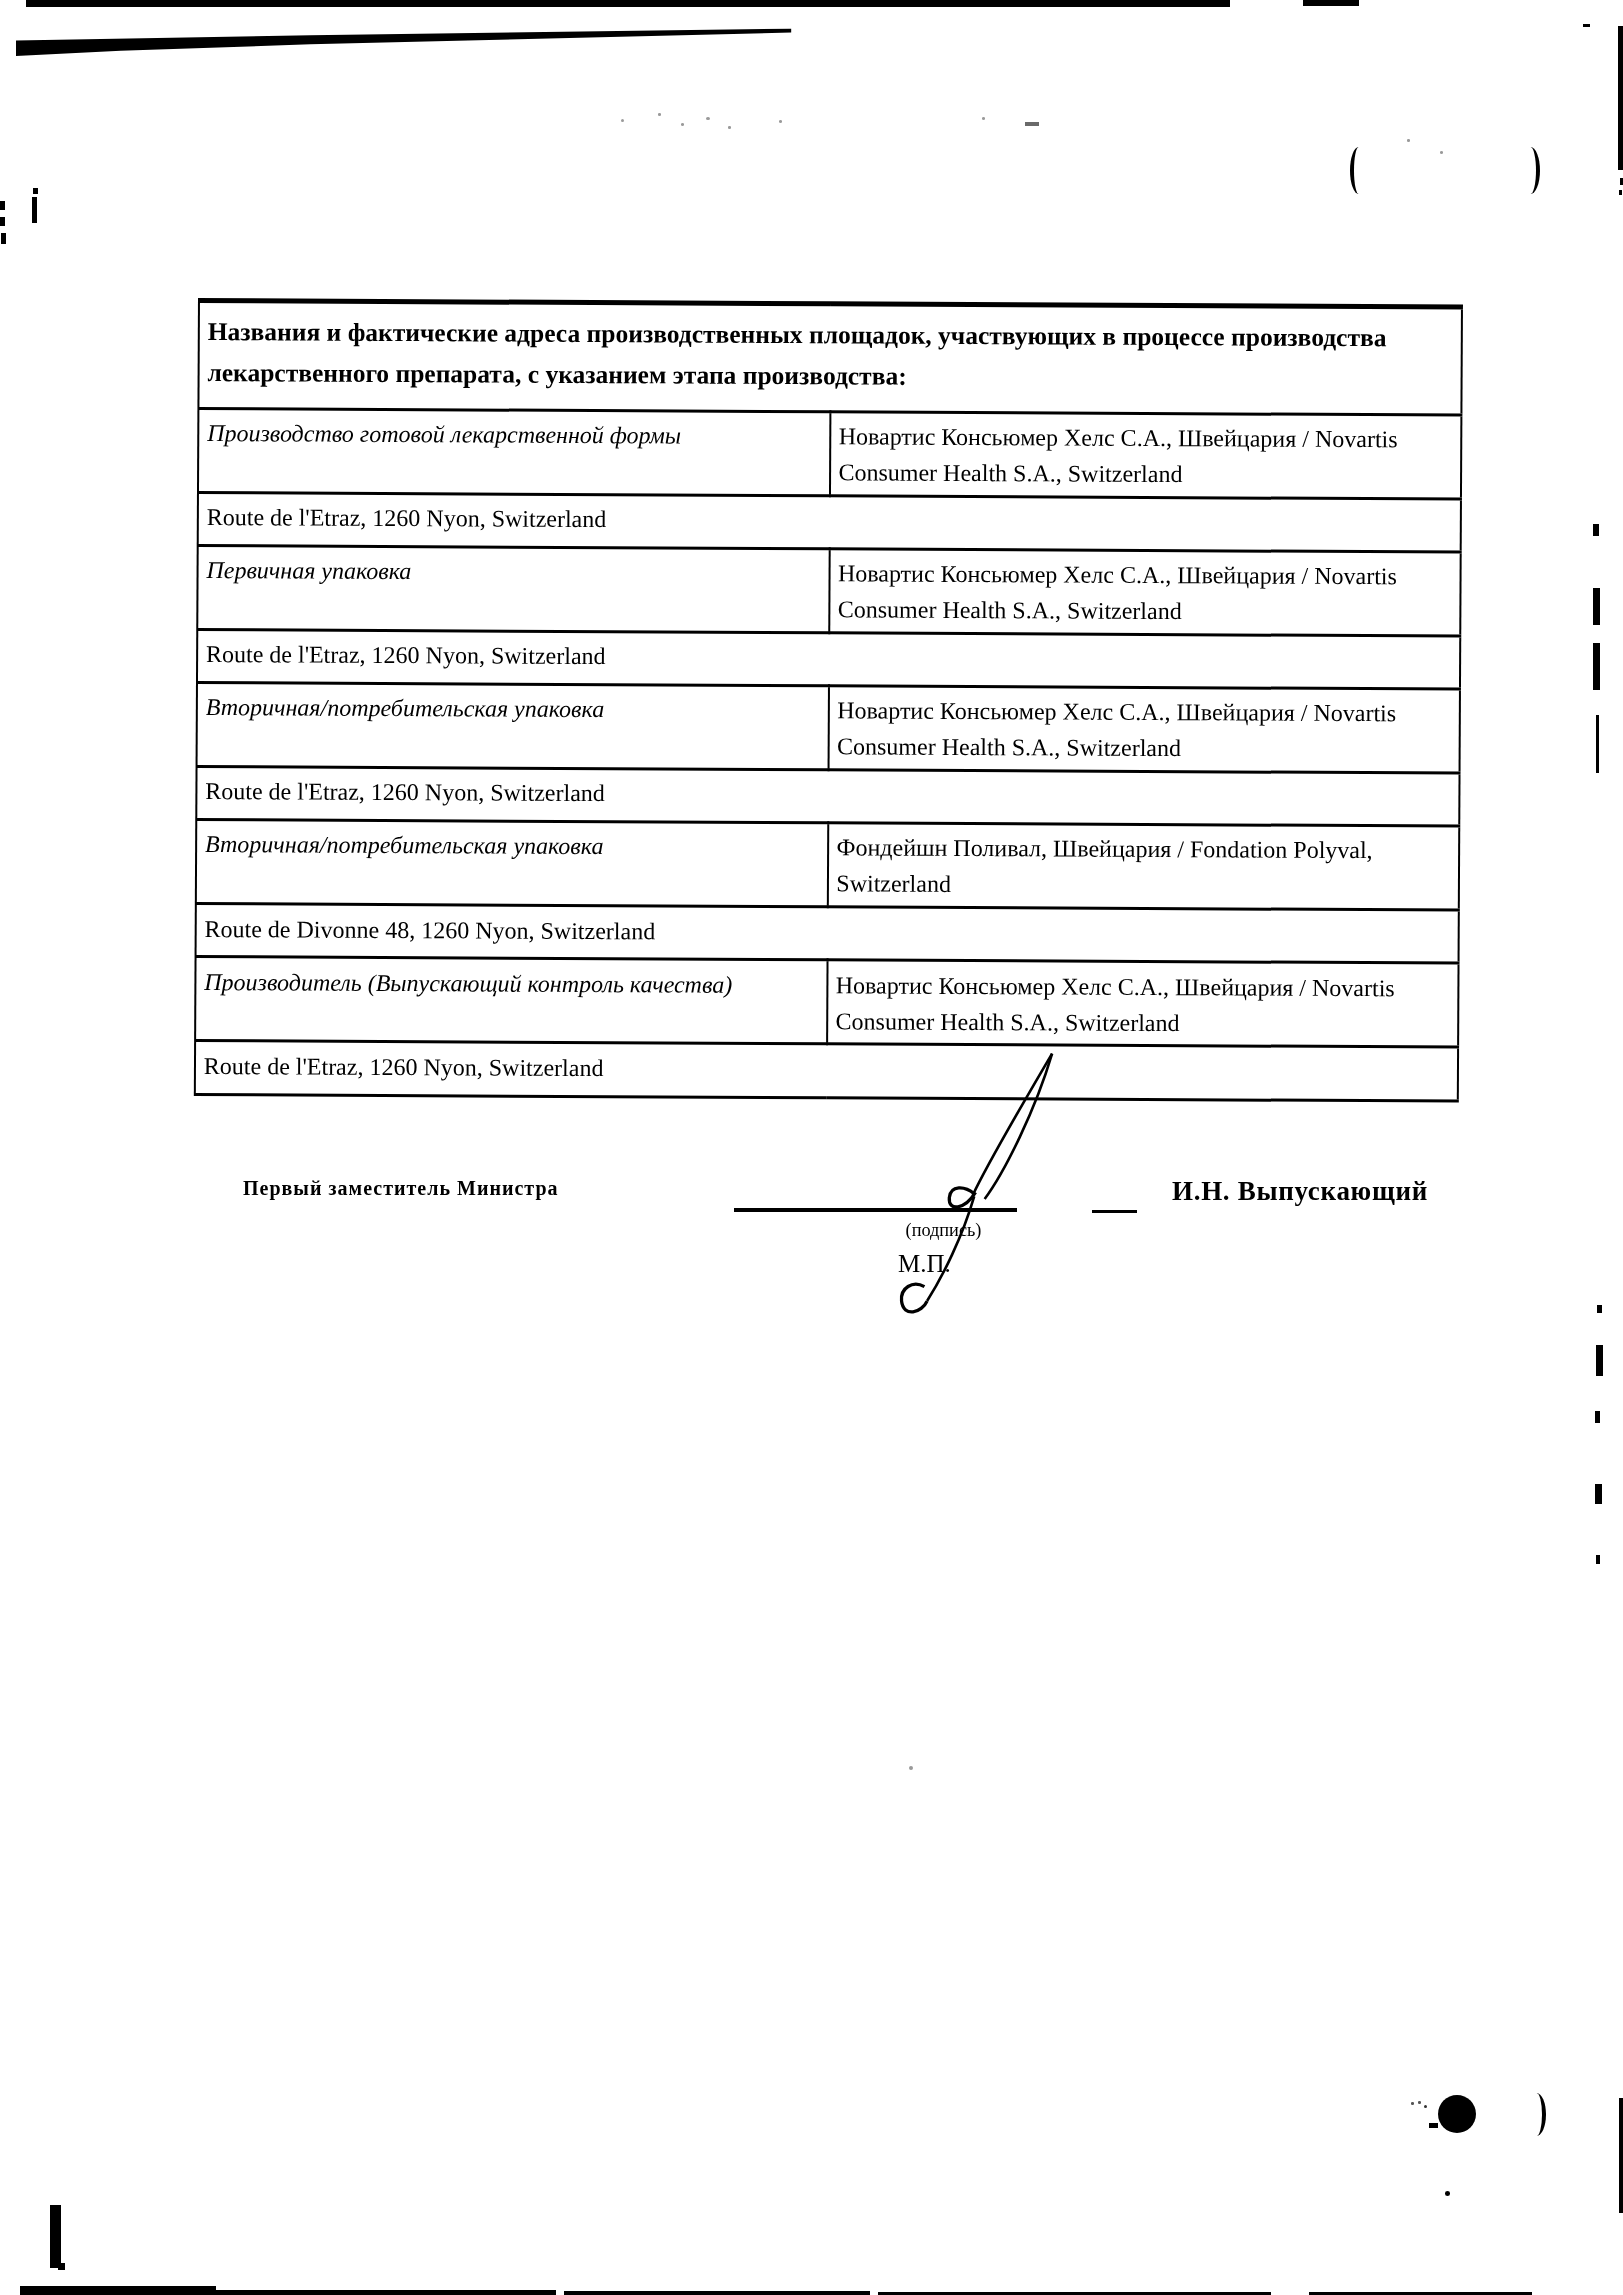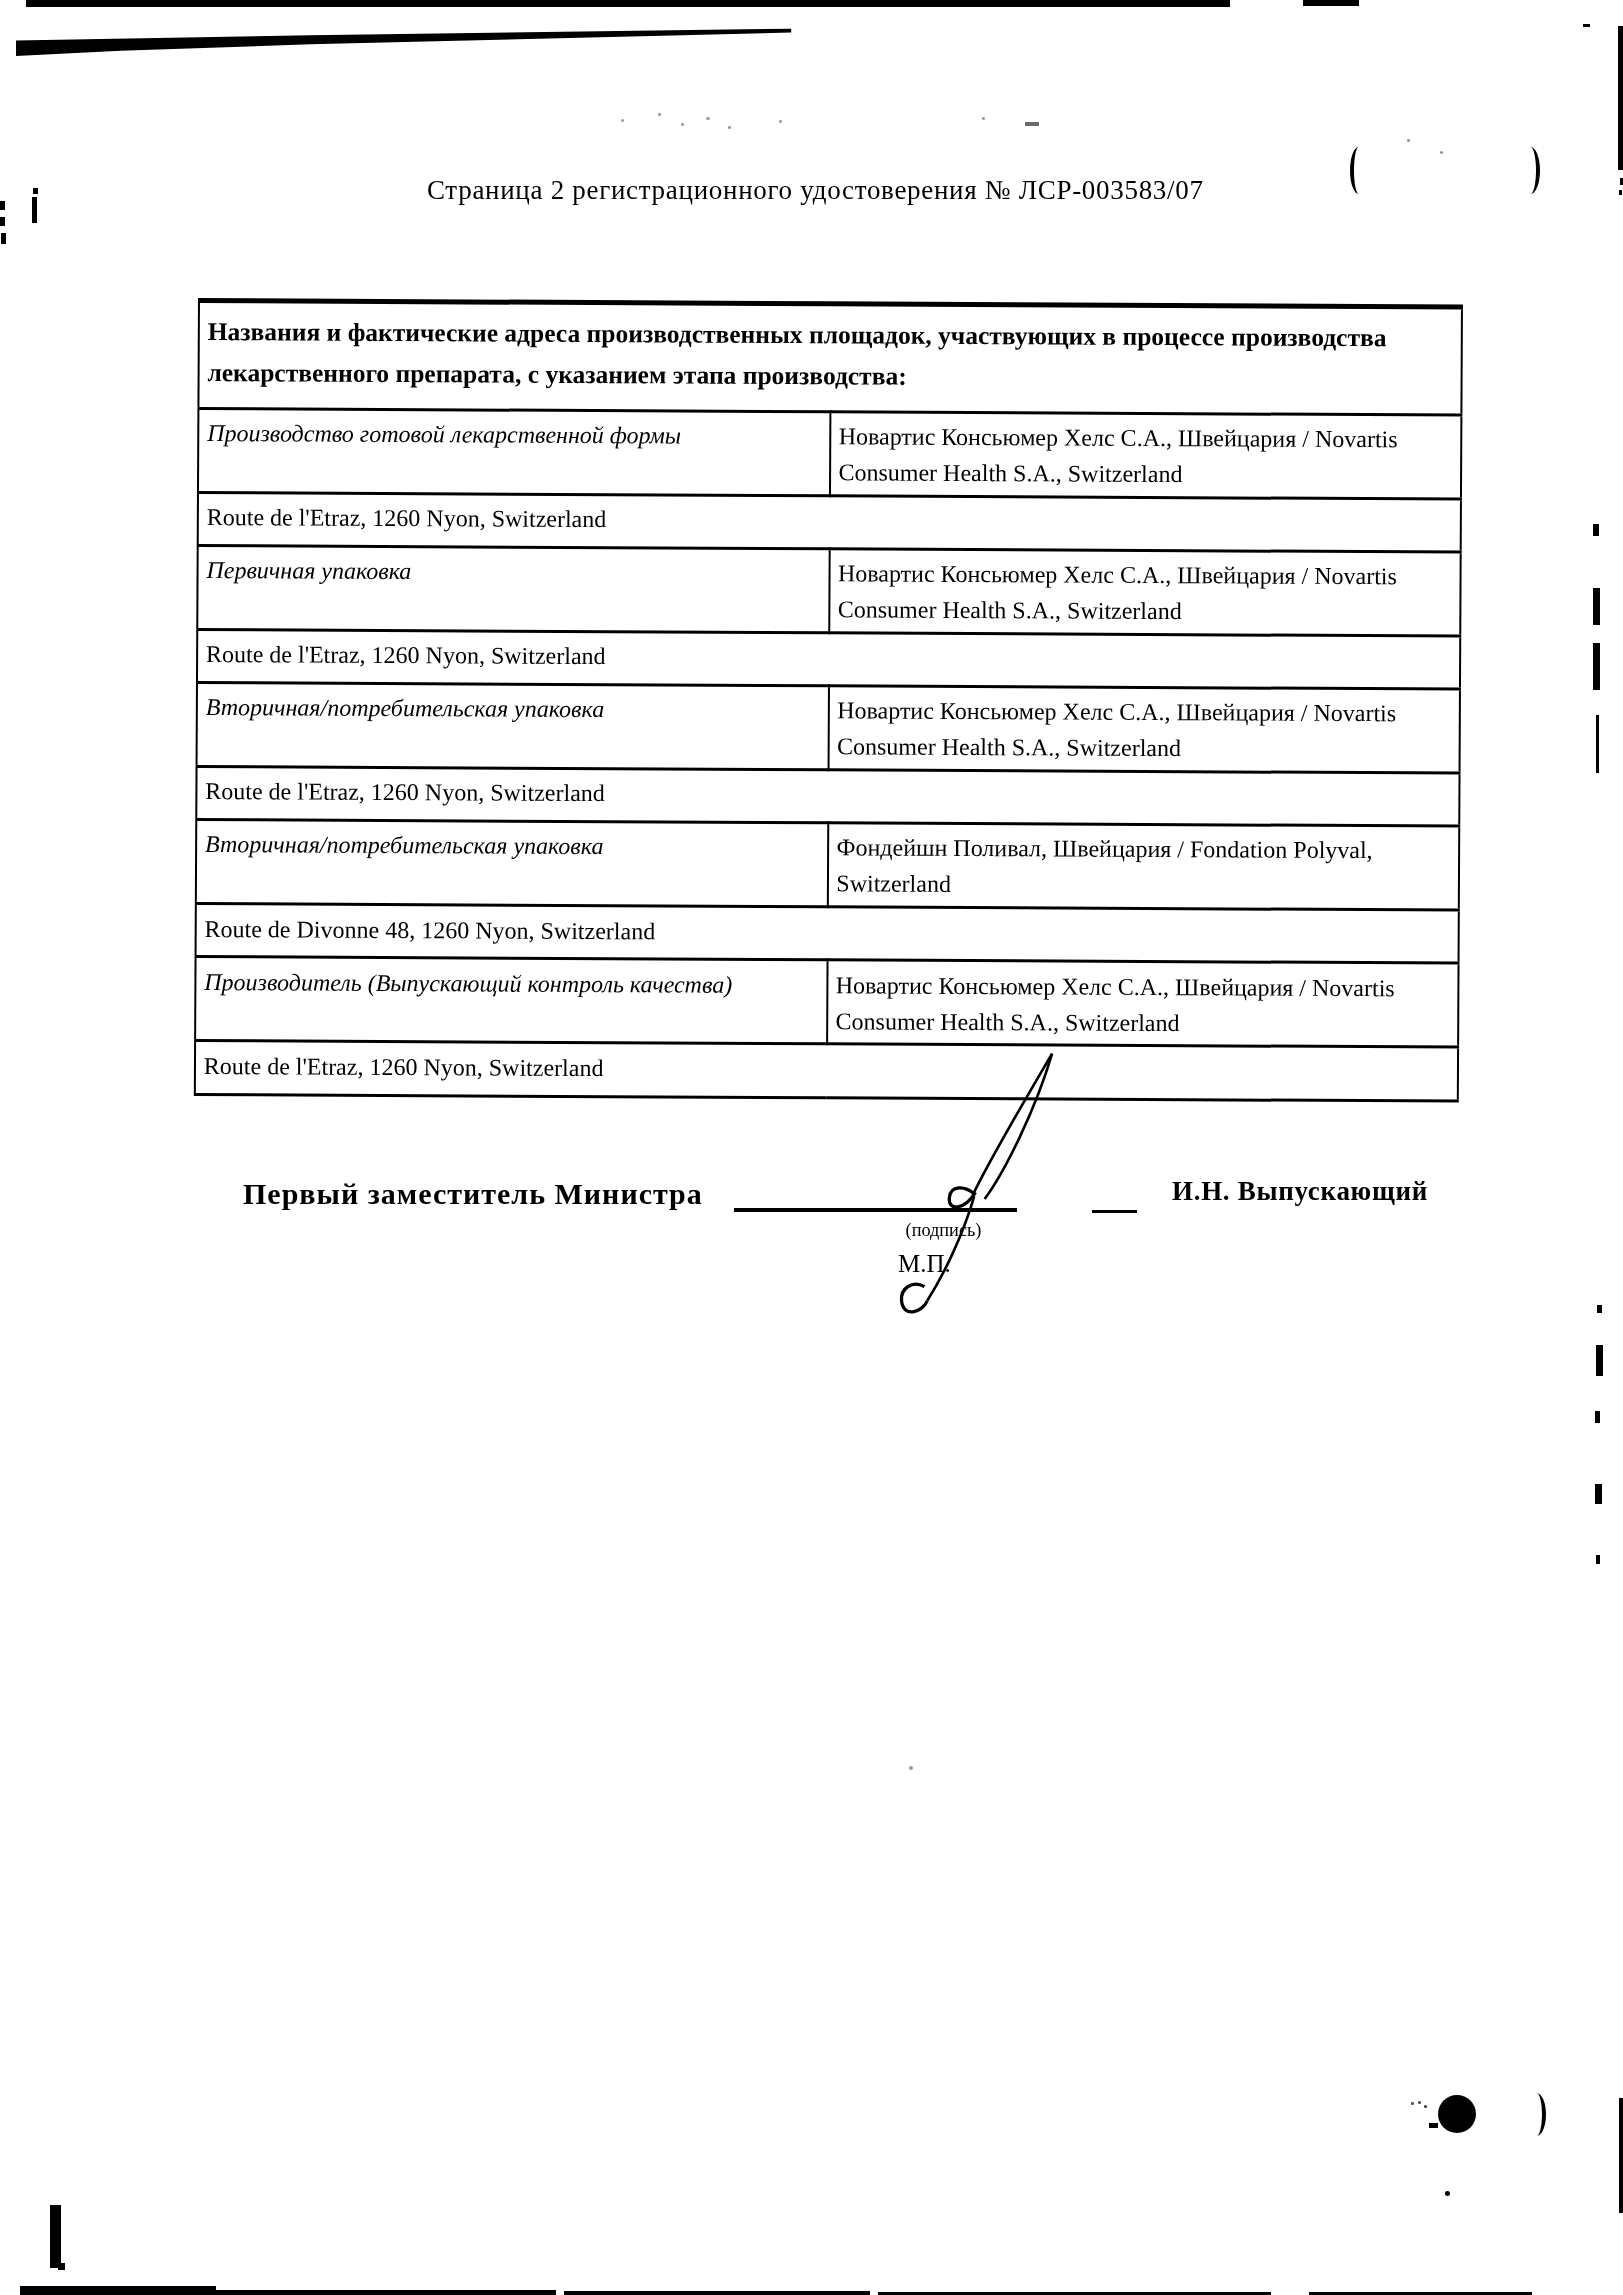--- a/index.html
+++ b/index.html
@@ -45,21 +45,21 @@
   }
   .man-table .stage-cell{
     font-style:italic;width:641px;border-right-width:2px;
     height:72px;
   }
   .man-table .value-cell{border-left-width:2px;height:72px;}
   .man-table .addr-cell{height:41px;border-top-width:3.9px;border-bottom-width:3.9px;}
   
   .sig-label{
     position:absolute;left:243px;top:1177px;
-    font-size:30px;font-weight:bold;letter-spacing:1px;white-space:nowrap;
+    font-size:20px;font-weight:bold;letter-spacing:1px;white-space:nowrap;
   }
   .signer-name{
     position:absolute;left:1172px;top:1176px;
     font-size:27px;font-weight:bold;letter-spacing:0.7px;white-space:nowrap;
   }
   .sig-line{position:absolute;left:734px;top:1208px;width:283px;height:3.9px;background:#000;}
   .sig-line-dash{position:absolute;left:1092px;top:1210px;width:45px;height:3.3px;background:#000;}
   .sig-caption{
     position:absolute;left:888px;top:1220px;width:111px;
     text-align:center;font-size:18.3px;
@@ -106,21 +106,20 @@
   <div class="art" style="left:1593px;top:524px;width:5.9px;height:11.8px;"></div>
   <div class="art" style="left:1593px;top:588px;width:6.5px;height:37px;"></div>
   <div class="art" style="left:1593px;top:643px;width:7.2px;height:47px;"></div>
   <div class="art" style="left:1596px;top:715px;width:3.3px;height:58px;"></div>
   <div class="art" style="left:1597px;top:1305px;width:5.2px;height:7.9px;"></div>
   <div class="art" style="left:1596px;top:1345px;width:6.5px;height:31px;"></div>
   <div class="art" style="left:1595px;top:1411px;width:5.2px;height:11.8px;"></div>
   <div class="art" style="left:1595px;top:1484px;width:7.2px;height:20px;"></div>
   <div class="art" style="left:1596px;top:1555px;width:3.9px;height:8.5px;"></div>
 
-  <div class="page-header">Страница  2 регистрационного удостоверения № ЛСР-003583/07</div>
 
   <table class="man-table">
     <tbody>
       <tr>
         <td class="title-cell" colspan="2">Названия и фактические адреса производственных площадок, участвующих в процессе производства лекарственного препарата, с указанием этапа производства:</td>
       </tr>
 
       <tr>
         <td class="stage-cell">Производство готовой лекарственной формы</td>
         <td class="value-cell">Новартис Консьюмер Хелс С.А., Швейцария / Novartis Consumer Health S.A., Switzerland</td>

